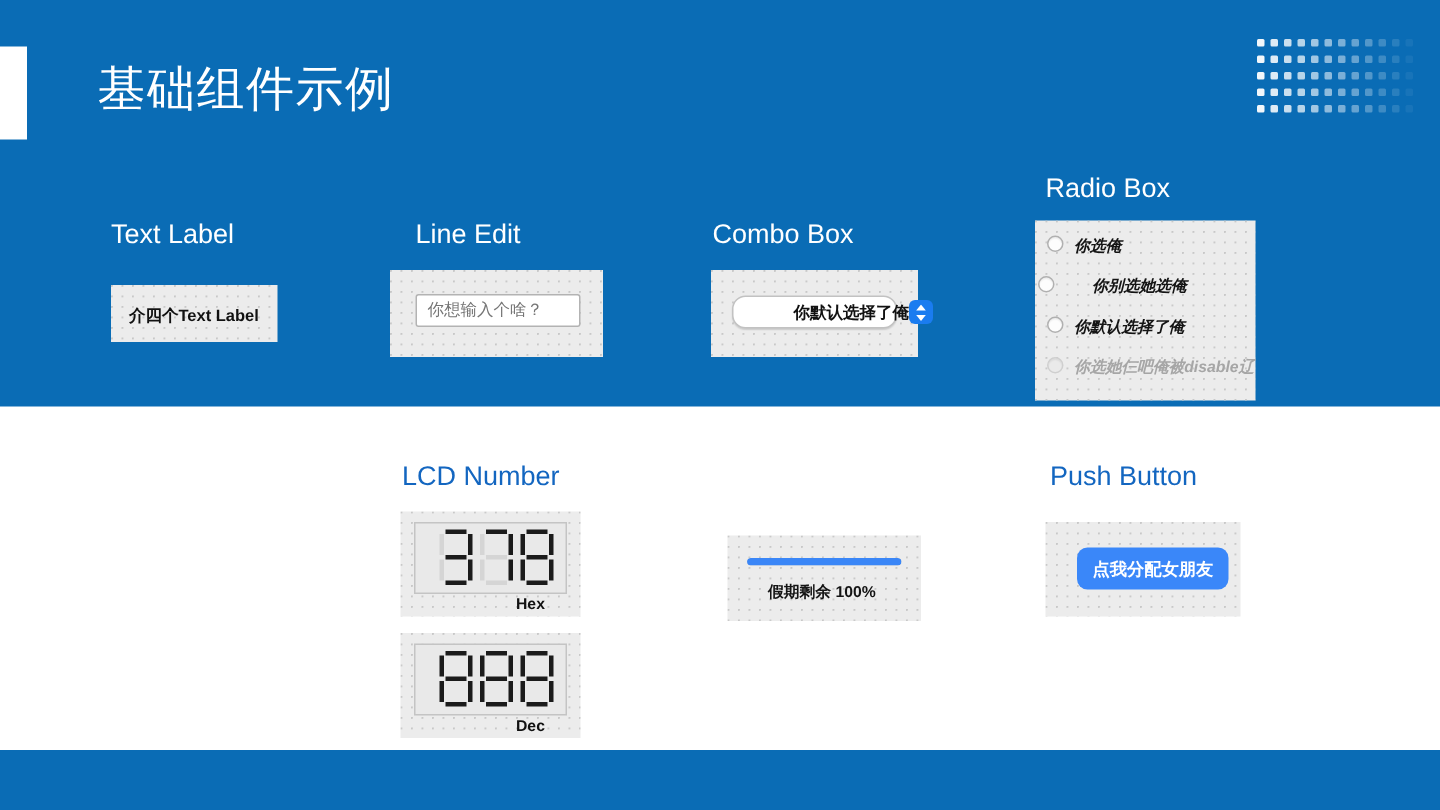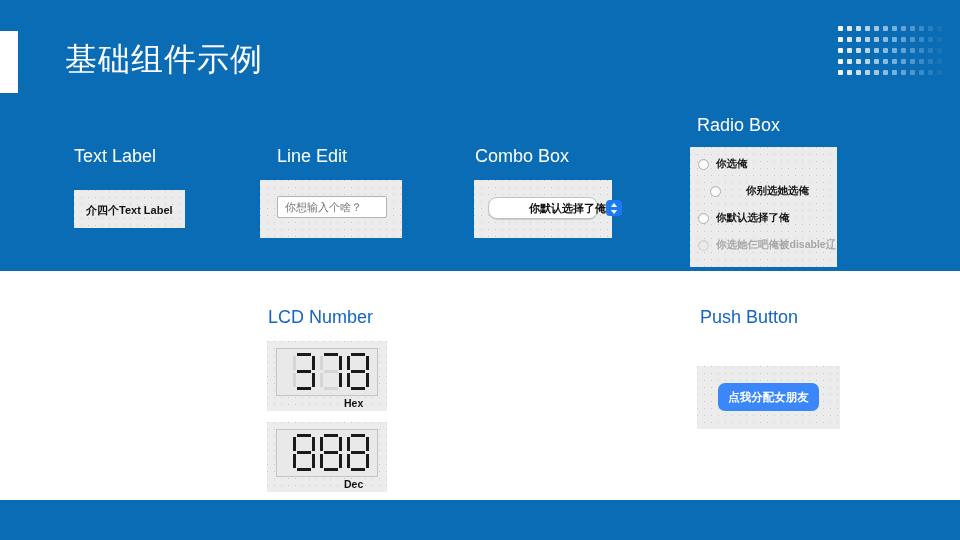--- a/index.html
+++ b/index.html
@@ -122,23 +122,23 @@
     align-items: center; justify-content: center;
     gap: 1px;
     flex: none;
   }
   .combo-stepper svg { display: block; }
 
   
   .radio-row {
     position: absolute;
     display: flex;
-    align-items: center;
     gap: 7px;
     white-space: nowrap;
+    font-style: italic;
   }
   .radio-dot {
     width: 11px; height: 11px;
     border-radius: 50%;
     background: #fdfdfd;
     border: 1px solid #b0b0b0;
     box-shadow: inset 0 1px 1px rgba(0,0,0,.07);
     flex: none;
   }
   .radio-row .rtext {
@@ -347,21 +347,21 @@
       </span>
     </div>
   </div>
 
   <div class="heading on-blue" style="left:697px; top:114px;">Radio Box</div>
   <div class="panel" style="left:690px; top:147px; width:147px; height:120px;">
     <div class="radio-row" style="left:8px; top:10px;">
       <span class="radio-dot"></span>
       <span class="rtext">你选俺</span>
     </div>
-    <div class="radio-row" style="left:20px; top:37px;gap:25px;">
+    <div class="radio-row" style="left:2px; top:37px;gap:25px;">
       <span class="radio-dot"></span>
       <span class="rtext">你别选她选俺</span>
     </div>
     <div class="radio-row" style="left:8px; top:64px;">
       <span class="radio-dot"></span>
       <span class="rtext">你默认选择了俺</span>
     </div>
     <div class="radio-row disabled" style="left:8px; top:91px;">
       <span class="radio-dot"></span>
       <span class="rtext">你选她仨吧俺被disable辽</span>
@@ -430,19 +430,25 @@
           <span class="seg seg-c on"></span>
           <span class="seg seg-d on"></span>
           <span class="seg seg-e on"></span>
           <span class="seg seg-f on"></span>
           <span class="seg seg-g on"></span>
         </div>
       </div>
     <div class="lcd-caption" style="left:77px; top:56px;">Dec</div>
   </div>
 
+  <div class="panel" style="left:485px; top:357px; width:129px; height:57px;">
+    <div class="progress-track" style="left:13px; top:15px; width:103px;">
+      <div class="progress-fill" id="progress-fill" style="width: 100%;"></div>
+    </div>
+    <div class="progress-text" style="left:27px; top:31px;">假期剩余 100%</div>
+  </div>
 
   <div class="heading on-white" style="left:700px; top:306px;">Push Button</div>
-  <div class="panel" style="left:697px; top:348px; width:143px; height:63px;margin-top:18px;">
+  <div class="panel" style="left:697px; top:348px; width:130px; height:63px;">
     <button class="push-button" style="left:21px; top:17px; width:101px; height:28px;">点我分配女朋友</button>
   </div>
 
 </div>
 
 </body></html>

